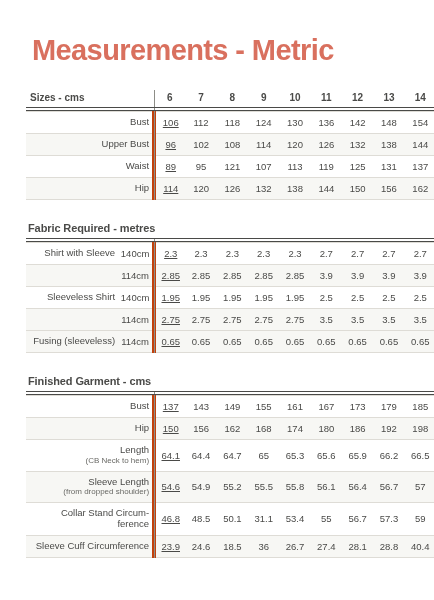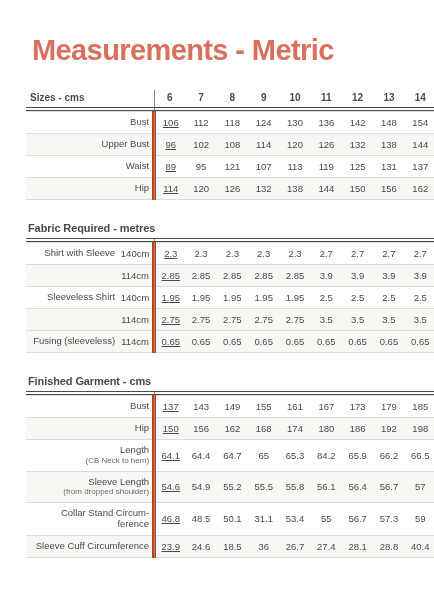--- a/index.html
+++ b/index.html
@@ -390,21 +390,21 @@
               <td>192</td>
               <td>198</td>
             </tr>
             <tr class="plain">
               <td class="lbl-cell" colspan="2">Length<span class="sublabel">(CB Neck to hem)</span></td>
               <td class="first-val">64.1</td>
               <td>64.4</td>
               <td>64.7</td>
               <td>65</td>
               <td>65.3</td>
-              <td>84.2</td>
+              <td>65.6</td>
               <td>65.9</td>
               <td>66.2</td>
               <td>66.5</td>
             </tr>
             <tr class="alt">
               <td class="lbl-cell" colspan="2">Sleeve Length<span class="sublabel">(from dropped shoulder)</span></td>
               <td class="first-val">54.6</td>
               <td>54.9</td>
               <td>55.2</td>
               <td>55.5</td>

